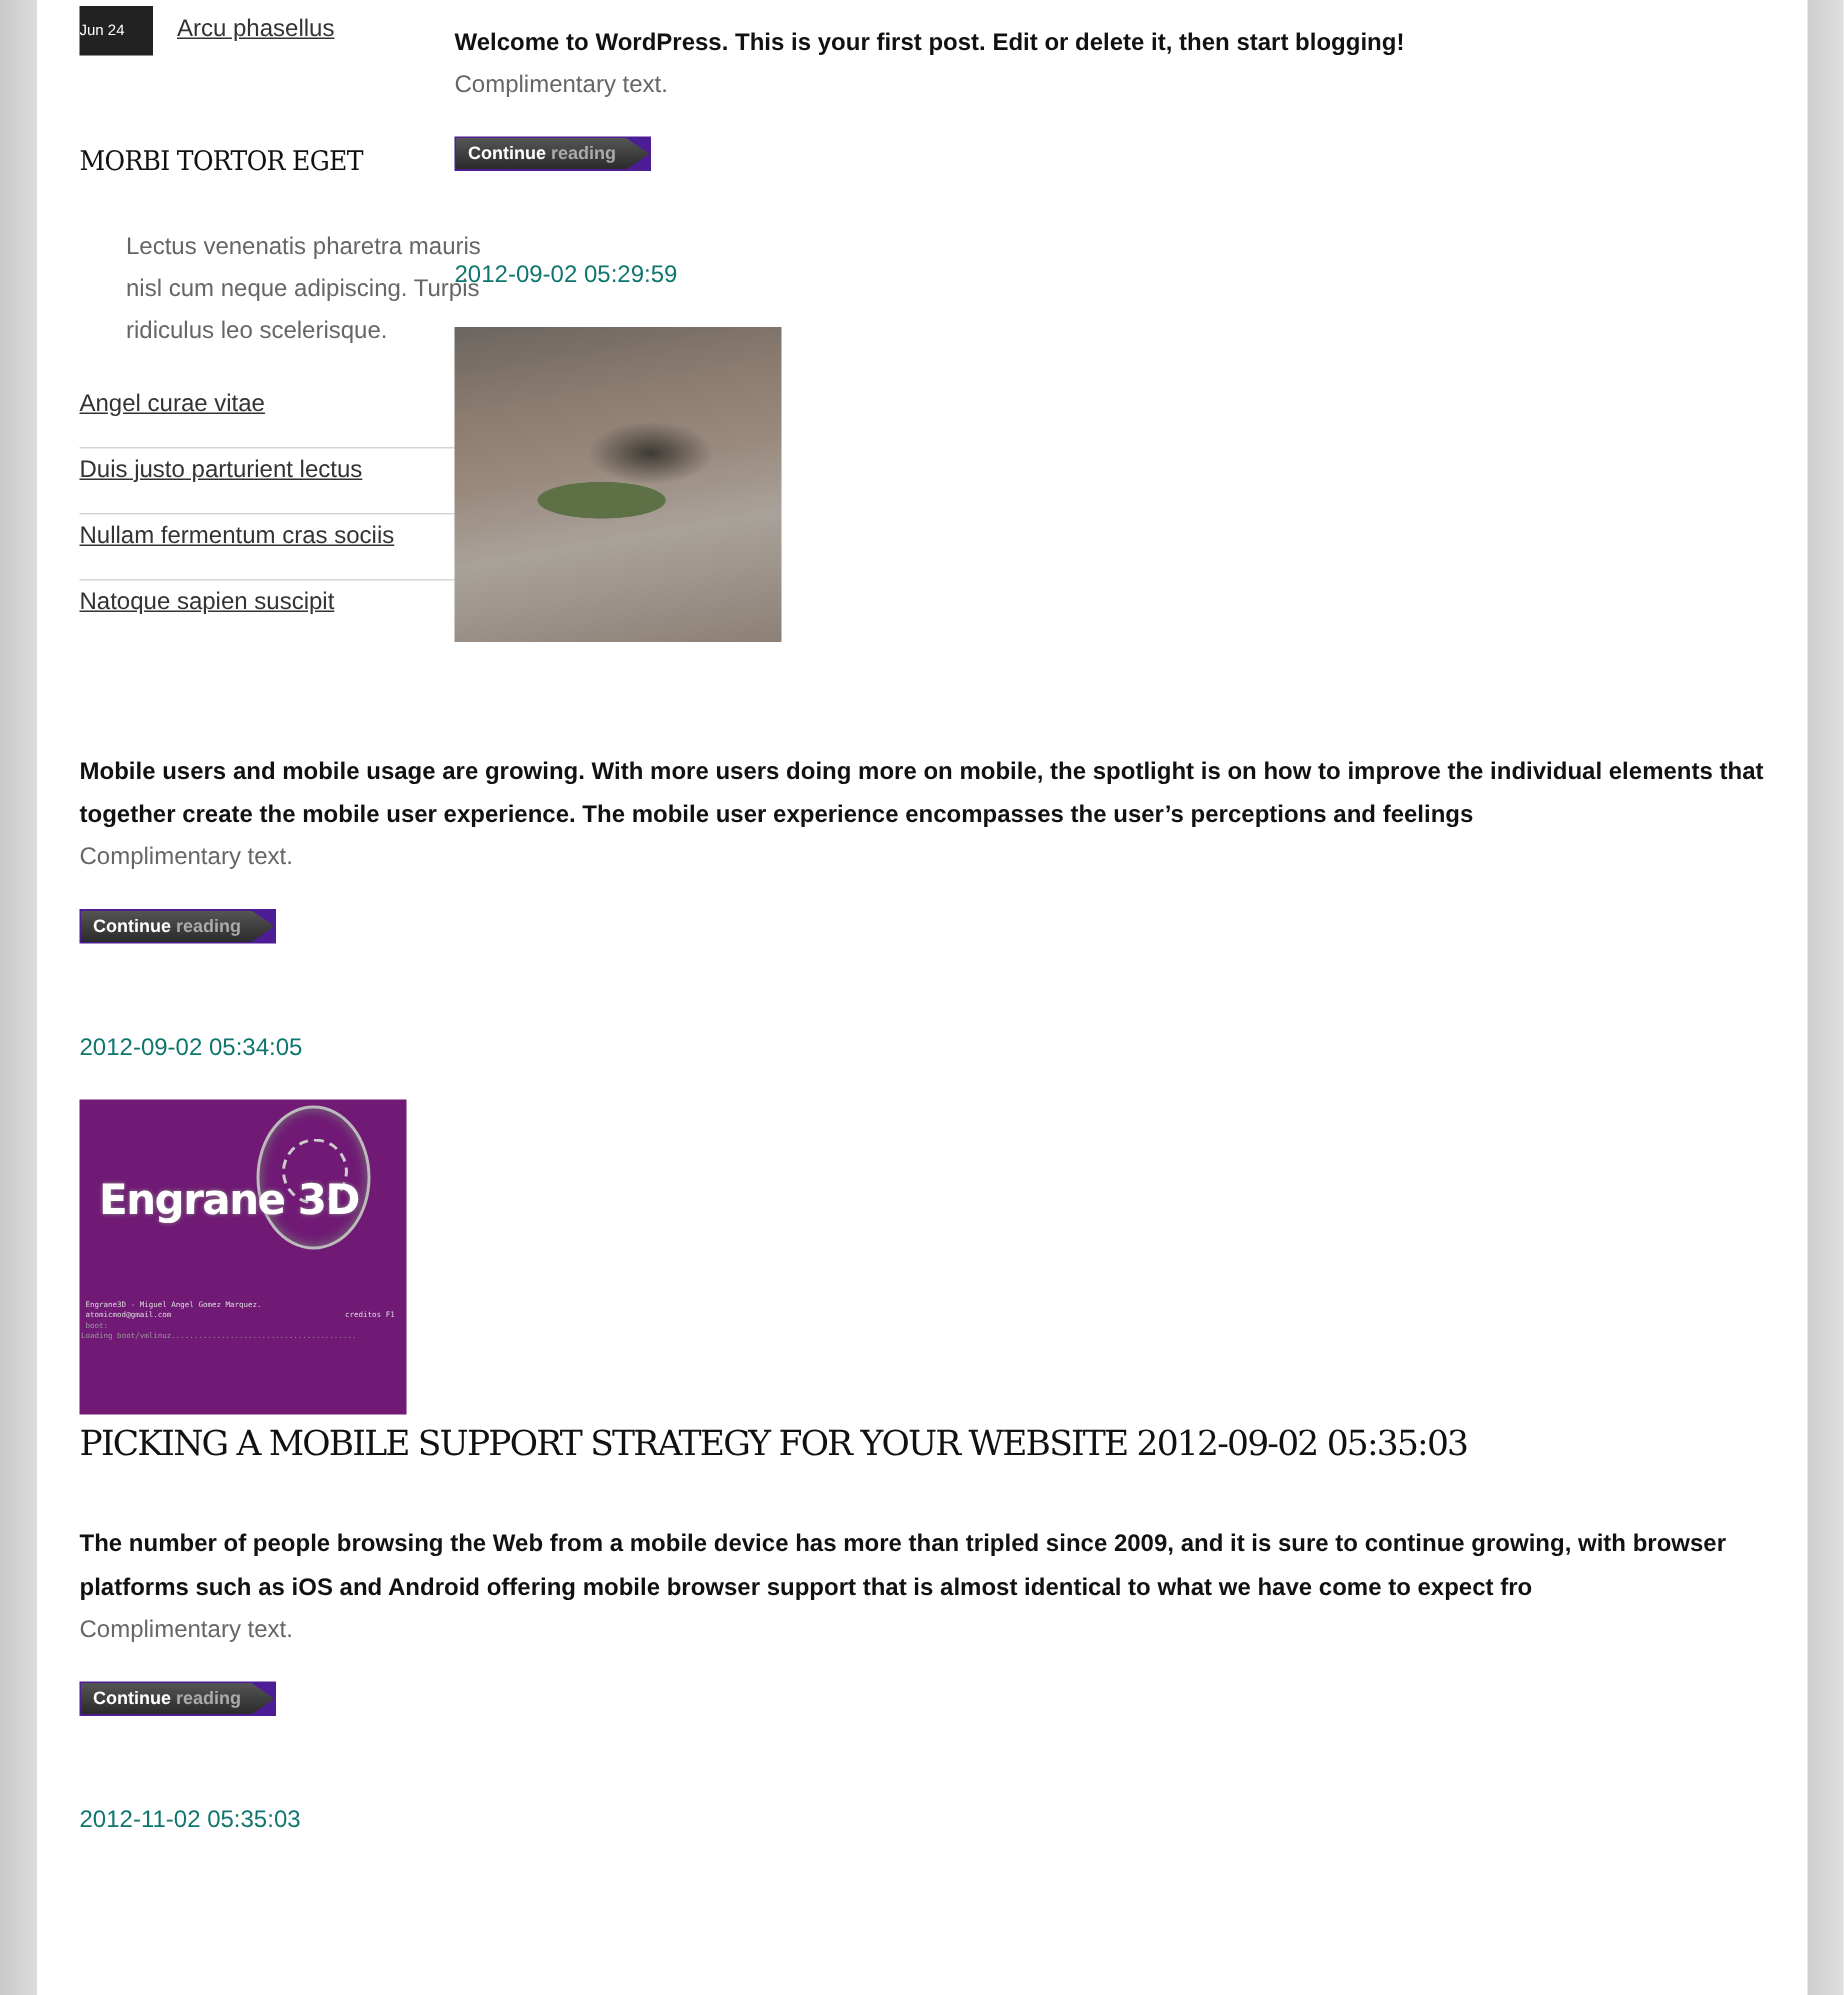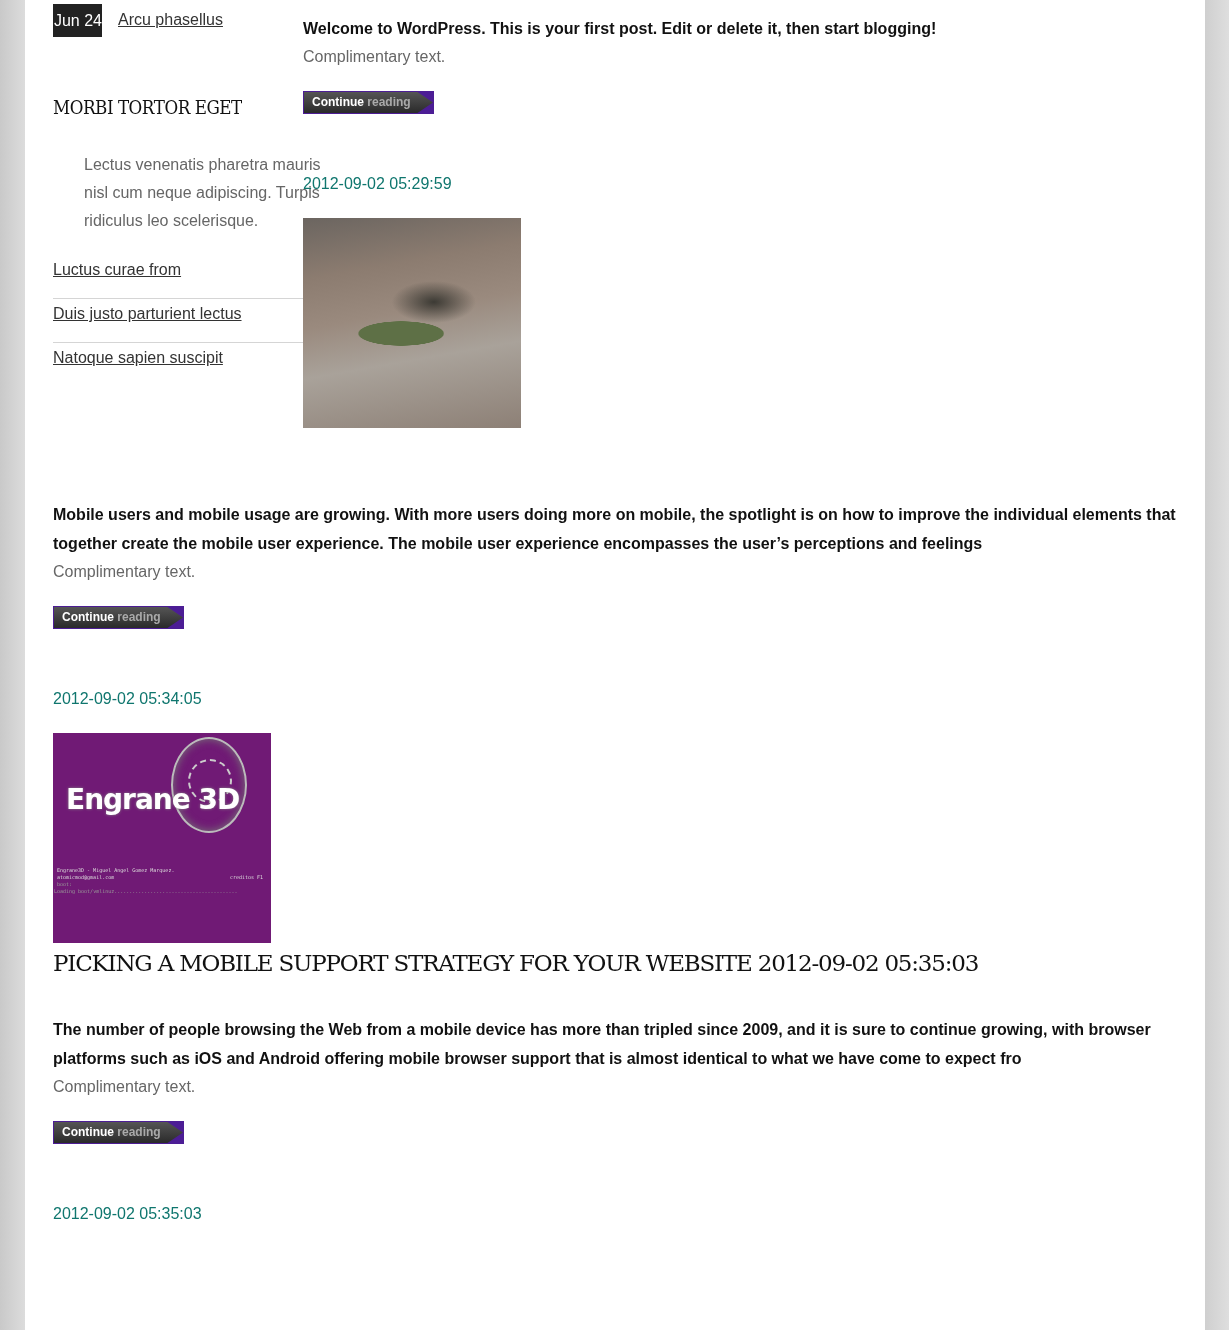--- a/index.html
+++ b/index.html
@@ -7,21 +7,21 @@
       width: 1229px; height: 1330px; overflow: hidden;
       background: linear-gradient(to right, #c9c9c9 0px, #dcdcdc 25px, #ffffff 25px, #ffffff 1205px, #cfcfcf 1205px, #dedede 1229px);
       font-family: "Liberation Sans", sans-serif;
       position: relative;
     }
     .page { position: absolute; left: 25px; top: 0; width: 1180px; height: 1330px; background: #fff; }
     .abs { position: absolute; }
 
     .date-badge {
       left: 28px; top: 4px; width: 49px; height: 33px; background: #222;
-      color: #fff; font-size: 16px; line-height: 33px; text-align: right;
+      color: #fff; font-size: 10px; line-height: 33px; text-align: left;
     }
     .sidebar-link { color: #333; text-decoration: underline; font-size: 16px; white-space: nowrap; }
     .widget-title {
       font-family: "DejaVu Serif", serif; font-size: 18px; color: #111; letter-spacing: -0.5px;
       white-space: nowrap; transform: scaleX(0.93); transform-origin: left;
     }
     .widget-desc { color: #666; font-size: 16px; line-height: 28px; width: 240px; margin-left: 31px; }
     .sidebar-list { left: 28px; top: 255px; width: 250px; margin: 0; padding: 0; list-style: none; }
     .sidebar-list li { height: 44px; border-bottom: 1px solid #d5d5d5; padding-top: 6px; box-sizing: border-box; }
     .sidebar-list li:last-child { border-bottom: none; }
@@ -60,22 +60,23 @@
 
 <div class="page">
 
   <div class="abs date-badge">Jun 24</div>
   <a class="abs sidebar-link" style="left:93px; top:11px;">Arcu phasellus</a>
 
   <div class="abs widget-title" style="left:28px; top:97px;">MORBI TORTOR EGET</div>
   <div class="abs widget-desc" style="left:28px; top:151px;">Lectus venenatis pharetra mauris nisl cum neque adipiscing. Turpis ridiculus leo scelerisque.</div>
 
   <ul class="abs sidebar-list">
-    <li><a class="sidebar-link">Luctus curae from</a></li>
+    <li><a class="sidebar-link">Angel curae vitae</a></li>
     <li><a class="sidebar-link">Duis justo parturient lectus</a></li>
+    <li><a class="sidebar-link">Nullam fermentum cras sociis</a></li>
     <li><a class="sidebar-link">Natoque sapien suscipit</a></li>
   </ul>
 
   <div class="abs excerpt" style="left:278px; top:14px; width:880px;">Welcome to WordPress. This is your first post. Edit or delete it, then start blogging!</div>
   <div class="abs complimentary" style="left:278px; top:48px;">Complimentary text.</div>
   <div class="abs continue-btn" style="left:278px; top:91px;">
     <div class="continue-inner"><span class="c1">Continue</span> <span class="c2">reading</span></div>
   </div>
   <div class="abs timestamp" style="left:278px; top:175px;">2012-09-02 05:29:59</div>
   <div class="abs thumb thumb-aerial" style="left:278px; top:218px;"></div>
@@ -96,15 +97,15 @@
     <div class="cred" style="left:1px; top:155px; color:#999;">Loading boot/vmlinuz.........................................</div>
     <div class="cred" style="left:177px; top:141px;">creditos F1</div>
   </div>
 
   <div class="abs post-title" style="left:28px; top:950px;">PICKING A MOBILE SUPPORT STRATEGY FOR YOUR WEBSITE 2012-09-02 05:35:03</div>
   <div class="abs excerpt" style="left:28px; top:1015px; width:1125px;">The number of people browsing the Web from a mobile device has more than tripled since 2009, and it is sure to continue growing, with browser platforms such as iOS and Android offering mobile browser support that is almost identical to what we have come to expect fro</div>
   <div class="abs complimentary" style="left:28px; top:1078px;">Complimentary text.</div>
   <div class="abs continue-btn" style="left:28px; top:1121px;">
     <div class="continue-inner"><span class="c1">Continue</span> <span class="c2">reading</span></div>
   </div>
-  <div class="abs timestamp" style="left:28px; top:1205px;">2012-09-02 05:35:03</div>
+  <div class="abs timestamp" style="left:28px; top:1205px;">2012-11-02 05:35:03</div>
 
 </div>
 
 </body></html>

